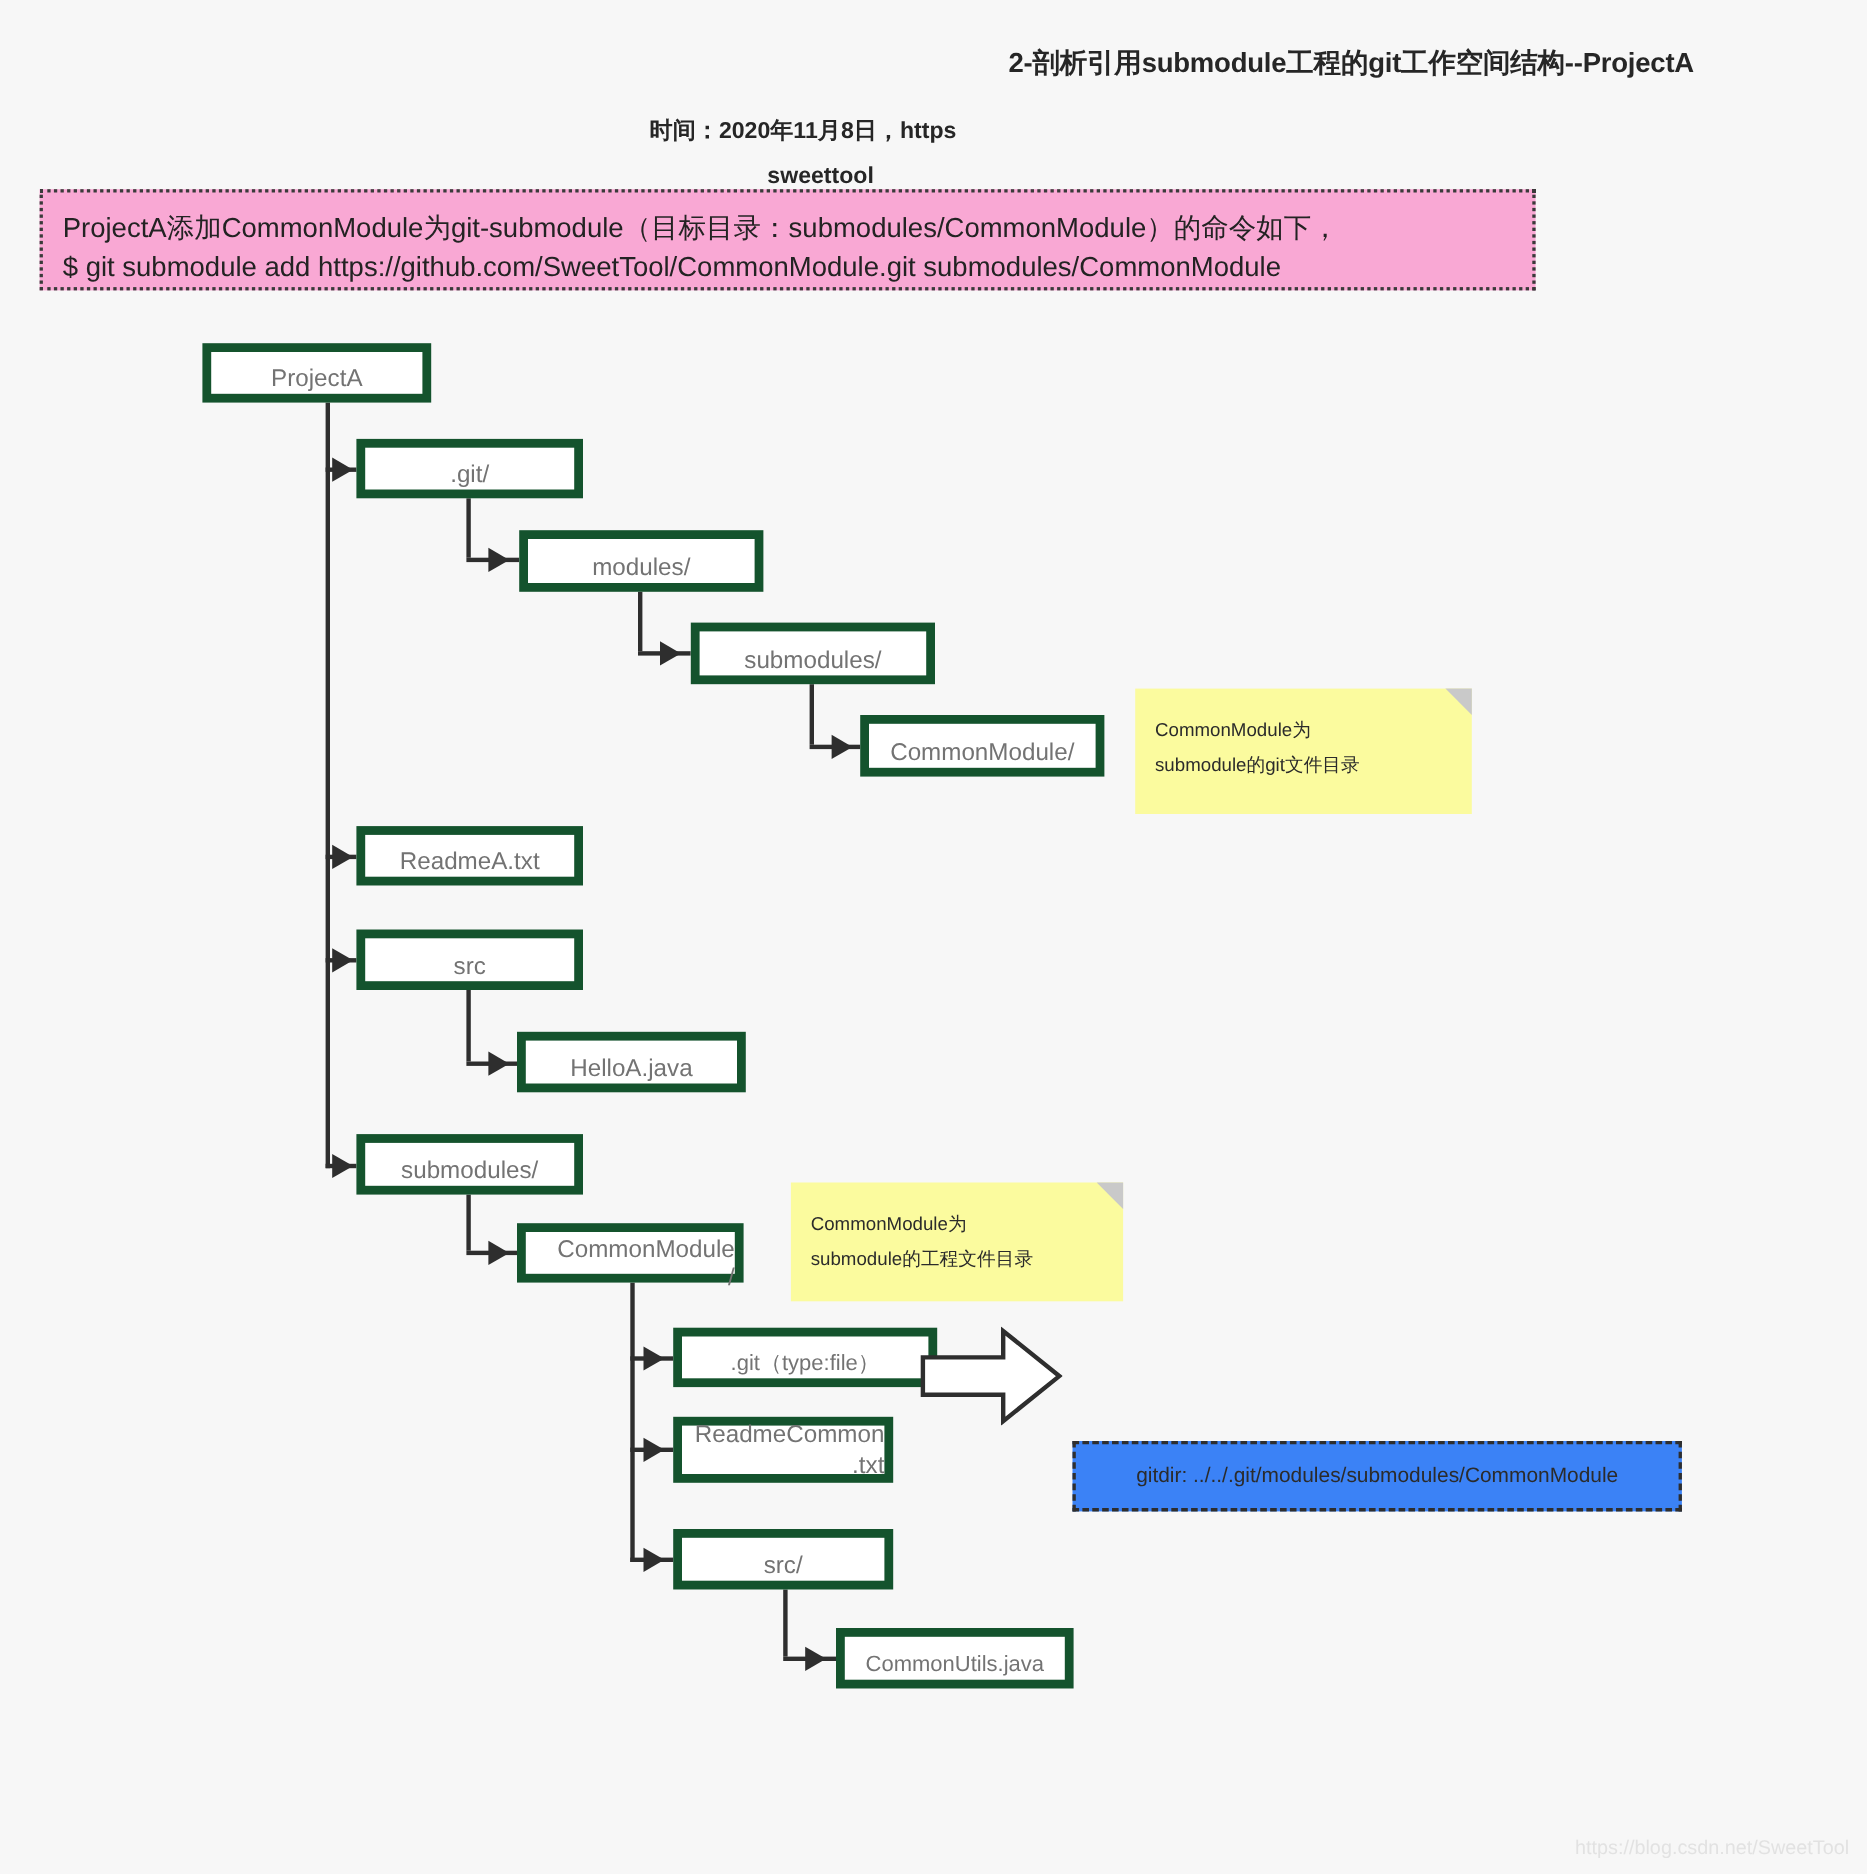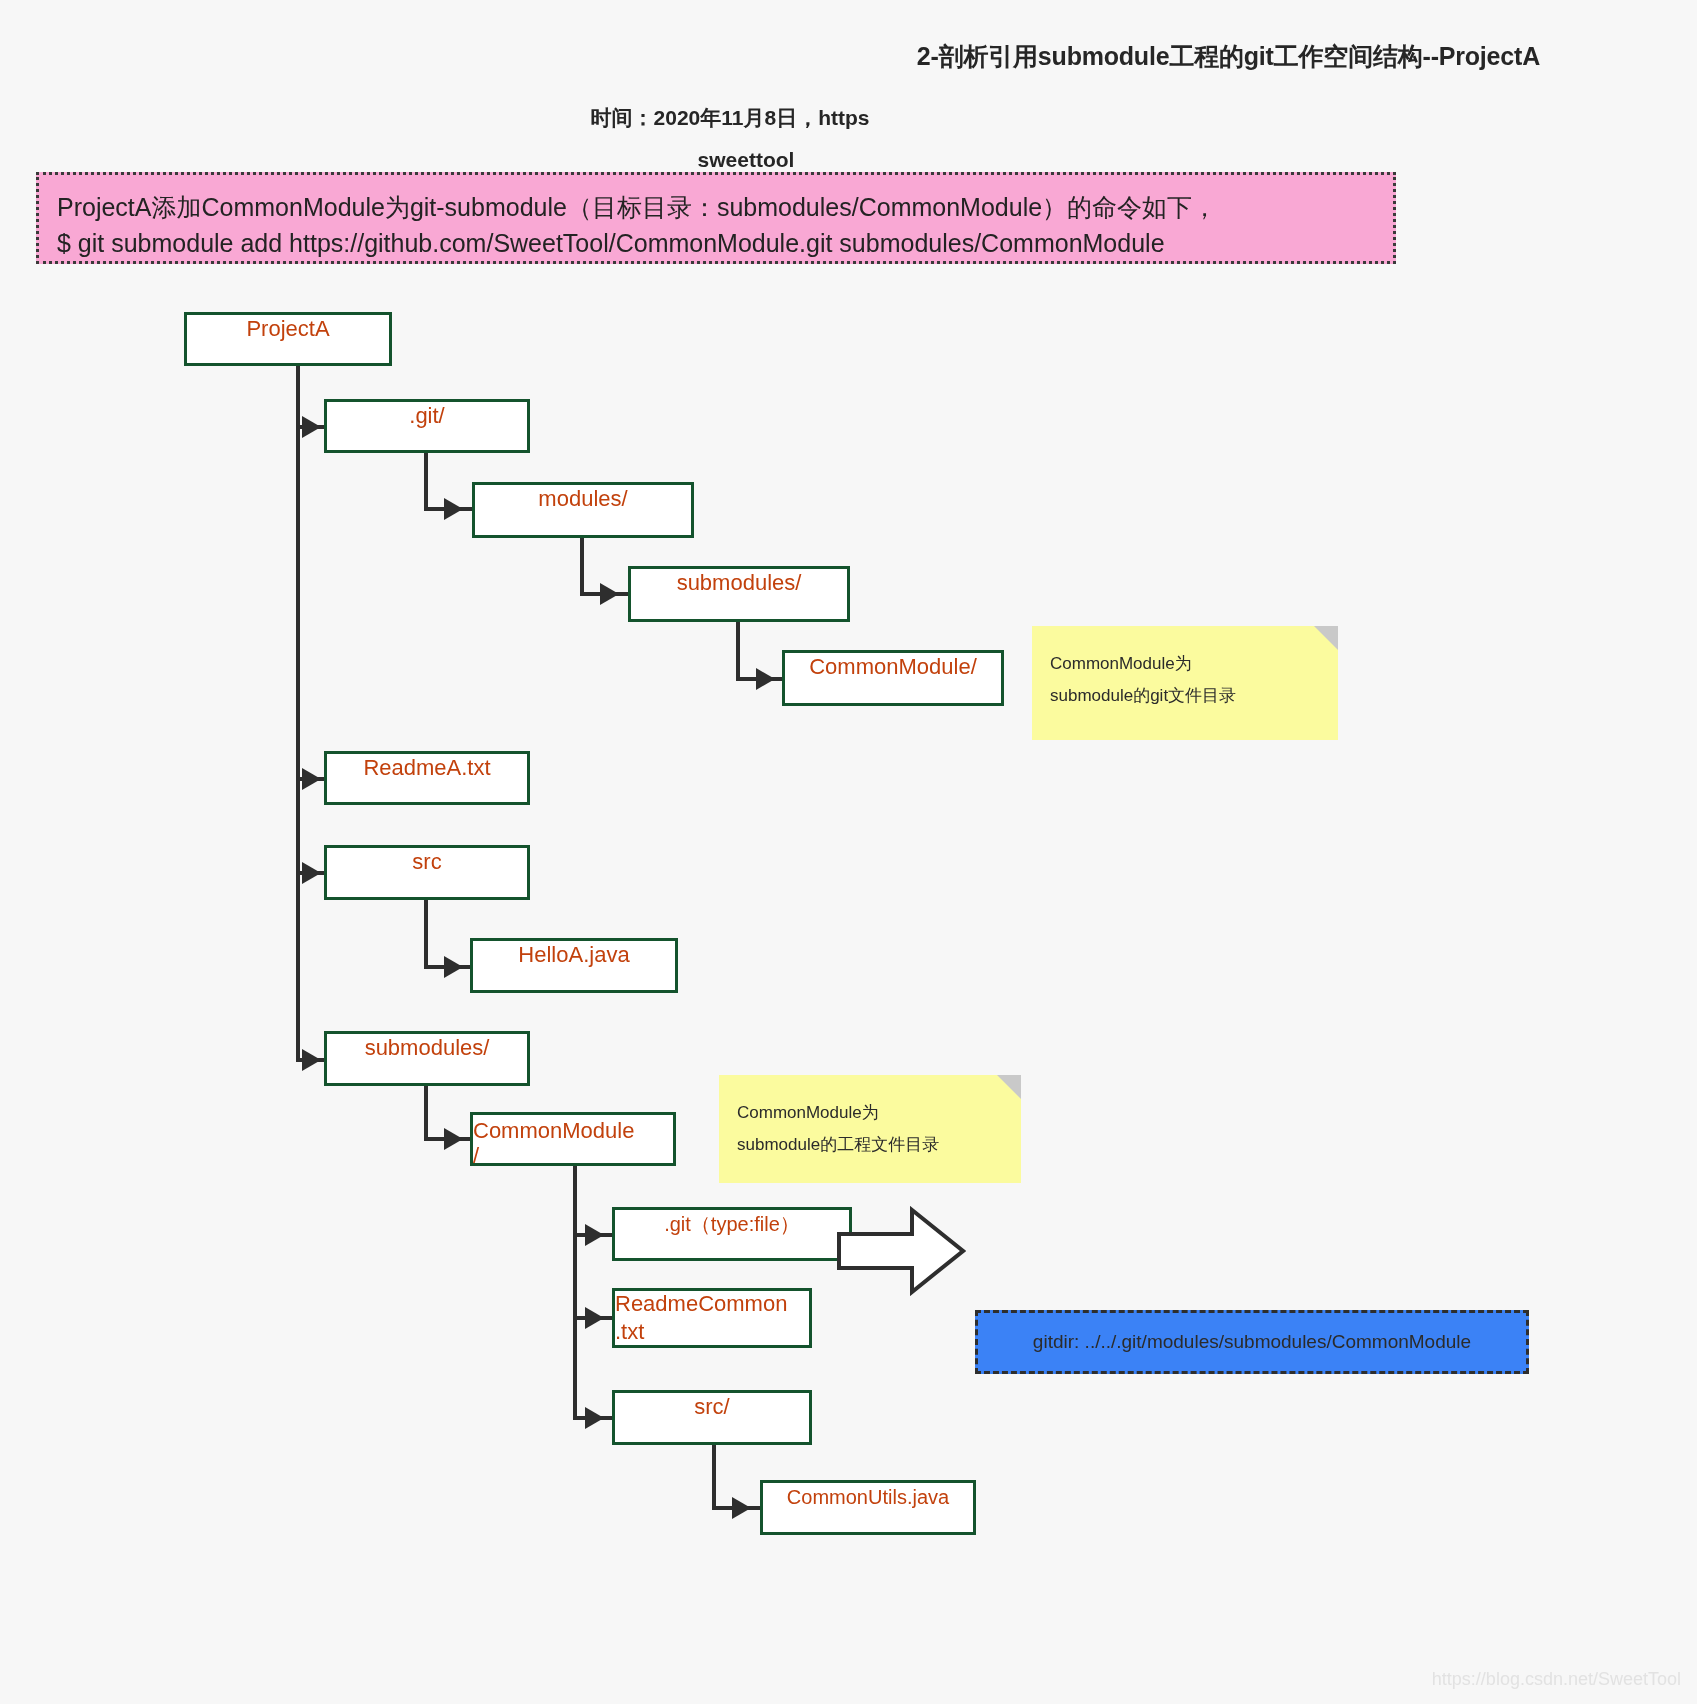--- a/index.html
+++ b/index.html
@@ -63,28 +63,28 @@
   #cmd-box .line {
     font-size: 25px;
     color: #232323;
     line-height: 36px;
     white-space: nowrap;
   }
   
   .node {
     position: absolute;
     background: #ffffff;
-    border: 3px solid #14532d;
+    border: 8px solid #14532d;
     box-sizing: border-box;
     display: flex;
-    align-items: flex-start;
+    align-items: flex-end;
     justify-content: center;
     text-align: center;
     font-size: 22px;
-    color: #c2410c;
+    color: #737373;
     line-height: 28px;
     z-index: 3;
   }
   .node.small { font-size: 20px; }
   
   .vline, .hline {
     position: absolute;
     background: #2e2e2e;
     z-index: 1;
   }

